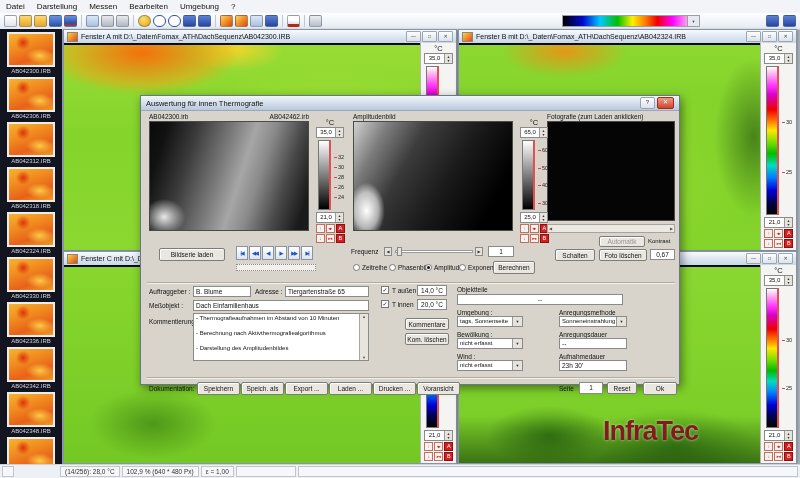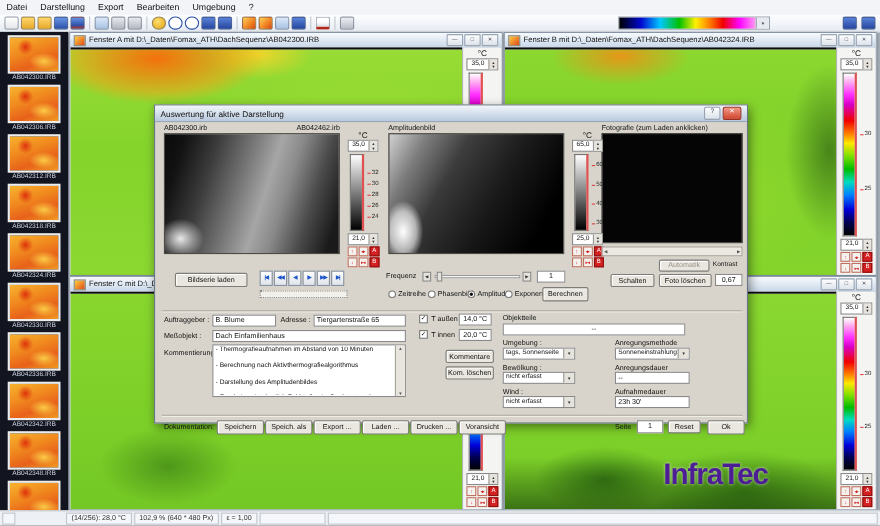--- a/index.html
+++ b/index.html
@@ -133,31 +133,31 @@
     white-space:pre-wrap;overflow:hidden;}
   .vs{position:absolute;right:0;top:0;bottom:0;width:8px;background:#e8e5de;border-left:1px solid #a8a49c;
     display:flex;flex-direction:column;justify-content:space-between;align-items:center;font-size:4px;color:#555;}
   .hline{position:absolute;height:1px;background:#b0aca2;box-shadow:0 1px 0 #f4f1ea;}
   
   .statusbar{position:absolute;left:0;top:464px;width:800px;height:14px;background:#edf0f4;
     border-top:1px solid #ccd2d8;display:flex;align-items:stretch;padding:1px 2px;gap:2px;box-sizing:border-box;}
   .sseg{border:1px solid #c0c6ce;background:#f5f7fa;font-size:6.5px;line-height:10px;color:#333;
     padding:0 4px;white-space:nowrap;box-sizing:border-box;}
   .logo{position:absolute;left:603px;top:411px;z-index:5;font-size:27px;font-weight:bold;
-    letter-spacing:-1px;color:#4c1d95;text-shadow:0 0 3px rgba(255,255,255,.65);line-height:40px;}
+    letter-spacing:-1px;color:#7f1d1d;text-shadow:0 0 3px rgba(255,255,255,.65);line-height:40px;}
 </style>
 </head>
 <body>
 
 <div class="screen">
 
   <div class="menubar">
     <span class="mi">Datei</span>
     <span class="mi">Darstellung</span>
-    <span class="mi">Export</span>
+    <span class="mi">Messen</span>
     <span class="mi">Bearbeiten</span>
     <span class="mi">Umgebung</span>
     <span class="mi">?</span>
   </div>
 
   <div class="toolbar">
     <span class="tico i-page"></span>
     <span class="tico i-folder"></span>
     <span class="tico i-folder"></span>
     <span class="tico i-save"></span>
@@ -433,21 +433,21 @@
           <span class="sb red">B</span>
         </div>
       </div>
     </div>
   </div>
 
   <div class="logo"><span>Infra</span><span>Tec</span></div>
 
   <div class="dlg">
     <div class="dlg-tb">
-      <span>Auswertung für aktive Darstellung</span>
+      <span>Auswertung für innen Thermografie</span>
       <span class="dlg-tbtns">
         <span class="dhelp">?</span>
         <span class="dx">✕</span>
       </span>
     </div>
 
     <span class="lbl" style="left:8px;top:17px">AB042300.irb</span>
     <span class="lbl" style="left:88px;top:17px;width:80px;text-align:right">AB042462.irb</span>
     <span class="lbl" style="left:212px;top:17px">Amplitudenbild</span>
     <span class="lbl" style="left:406px;top:17px">Fotografie (zum Laden anklicken)</span>

